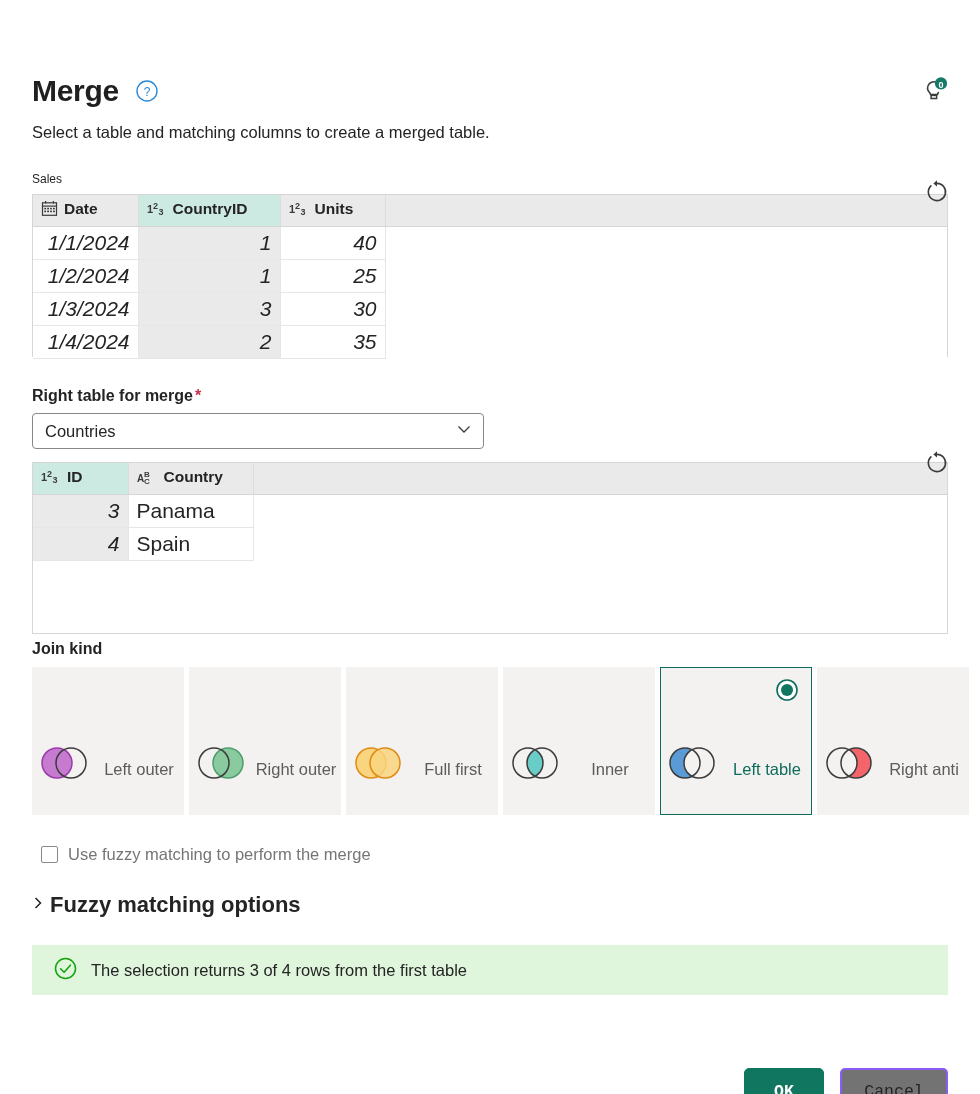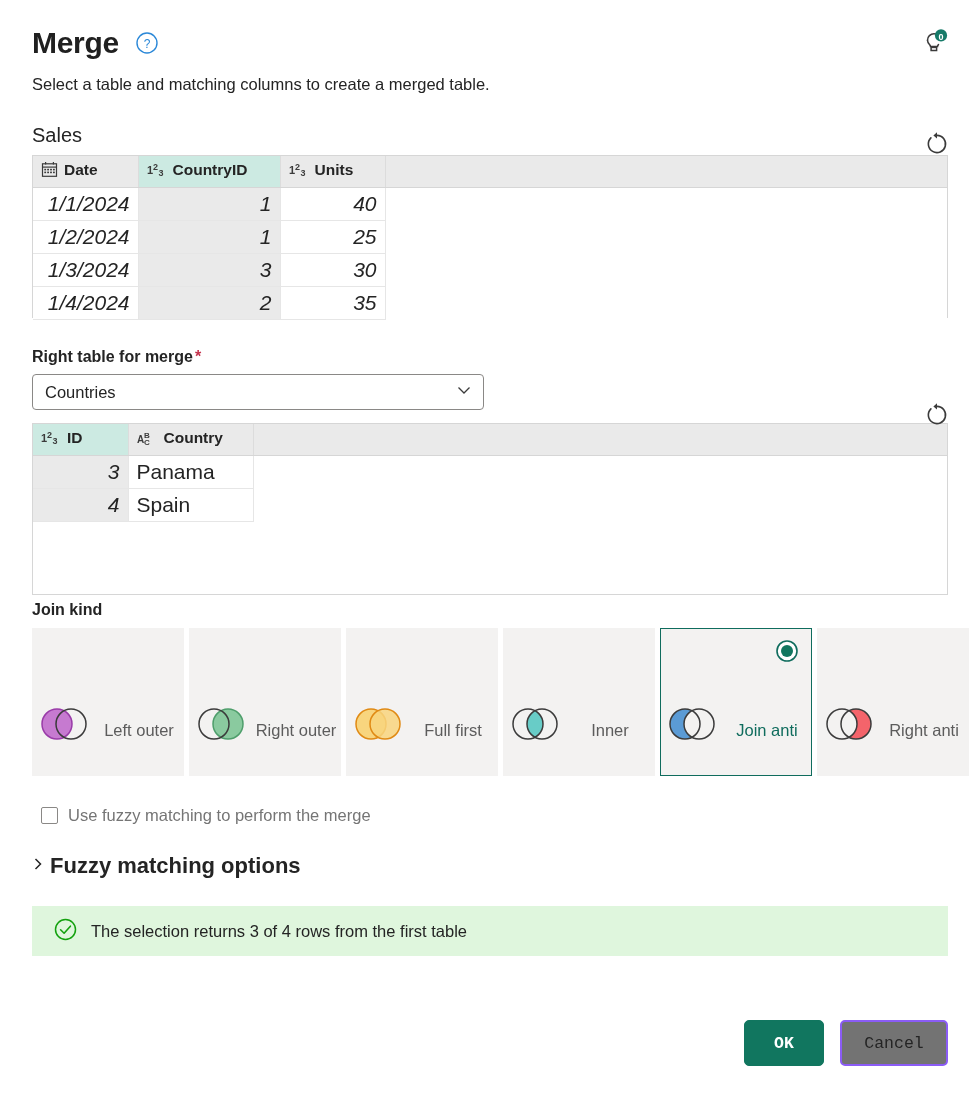--- a/index.html
+++ b/index.html
@@ -7,28 +7,28 @@
     margin: 0; padding: 0;
     width: 980px; height: 1094px;
     background: #ffffff;
     font-family: "Liberation Sans", sans-serif;
     color: #242424;
     overflow: hidden;
   }
   .dialog { position: relative; width: 980px; height: 1094px; padding: 0 32px; }
 
   
-  .title-row { display: flex; align-items: center; padding-top: 26px; }
+  .title-row { display: flex; align-items: center; padding-top: 26px; margin-top: 48px; }
   .title { font-size: 30px; font-weight: 600; letter-spacing: -0.3px; color: #202020; }
   .help-icon { margin-left: 16px; display: flex; align-items: center; cursor: pointer; }
   .feedback-icon { position: absolute; right: 30px; top: 28px; cursor: pointer; }
   .subtitle { font-size: 16.5px; color: #242424; margin-top: 15px; }
 
   
-  .sec-label { font-size: 20px; color: #242424; margin-top: 30px; margin-bottom: 8px; }
+  .sec-label { font-size: 12px; color: #242424; margin-top: 30px; margin-bottom: 8px; }
   .field-label { font-size: 16px; font-weight: 600; color: #242424; margin-top: 30px; margin-bottom: 8px; }
   .req { color: #c4314b; font-weight: 600; margin-left: 2px; }
 
   
   .refresh-btn { position: absolute; right: 30px; cursor: pointer; }
 
   
   .tbl-wrap { border: 1px solid #d6d6d6; background: #fff; }
   table.preview { border-collapse: collapse; width: 100%; table-layout: fixed; font-size: 15.5px; }
   table.preview th {
@@ -363,21 +363,21 @@
               <rect x="0" y="0" width="62" height="40" fill="black"></rect>
               <circle cx="24" cy="20" r="15" fill="white"></circle>
               <circle cx="38" cy="20" r="15" fill="black"></circle>
             </mask>
           </defs>
           <circle cx="24" cy="20" r="15" fill="#5b9bd5" mask="url(#maskLeftOnly)"></circle>
           <circle cx="24" cy="20" r="15" fill="none" stroke="#3b3b3b" stroke-width="1.5"></circle>
           <circle cx="38" cy="20" r="15" fill="none" stroke="#3b3b3b" stroke-width="1.5"></circle>
         </svg>
       </span>
-      <div class="jlabel">Join anti</div>
+      <div class="jlabel">Left table</div>
     </div>
 
     <div class="join-card">
       <span class="venn">
         <svg width="62" height="40" viewBox="0 0 62 40">
           <defs>
             <mask id="maskRightOnly">
               <rect x="0" y="0" width="62" height="40" fill="black"></rect>
               <circle cx="38" cy="20" r="15" fill="white"></circle>
               <circle cx="24" cy="20" r="15" fill="black"></circle>

